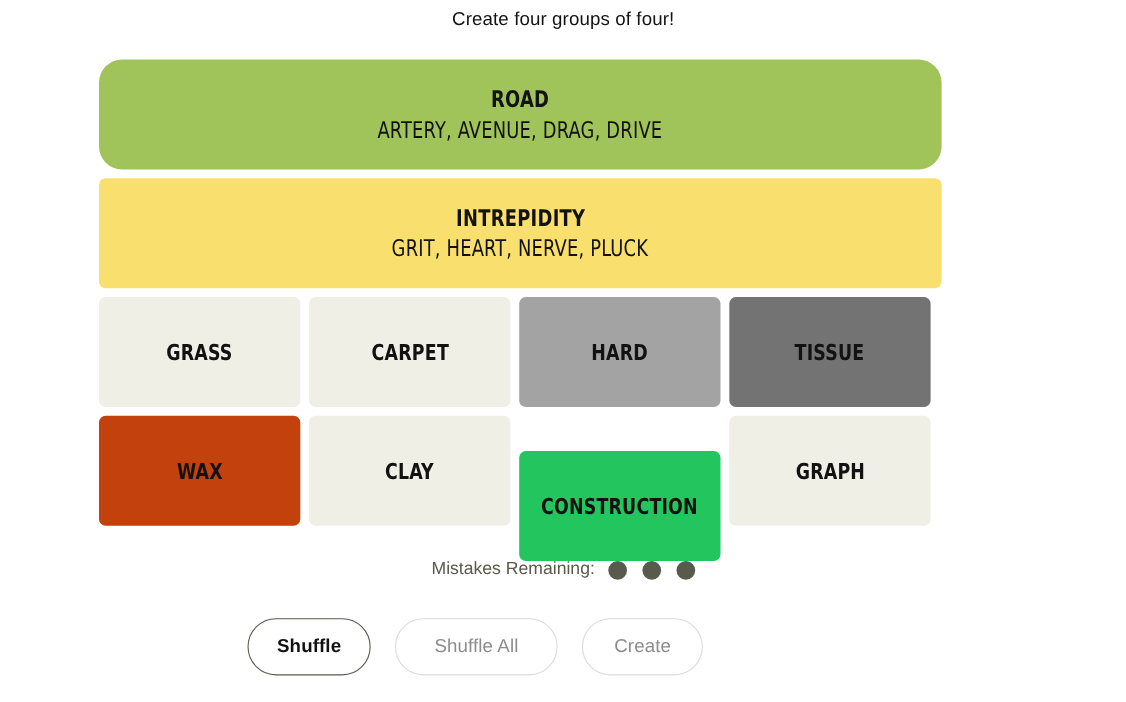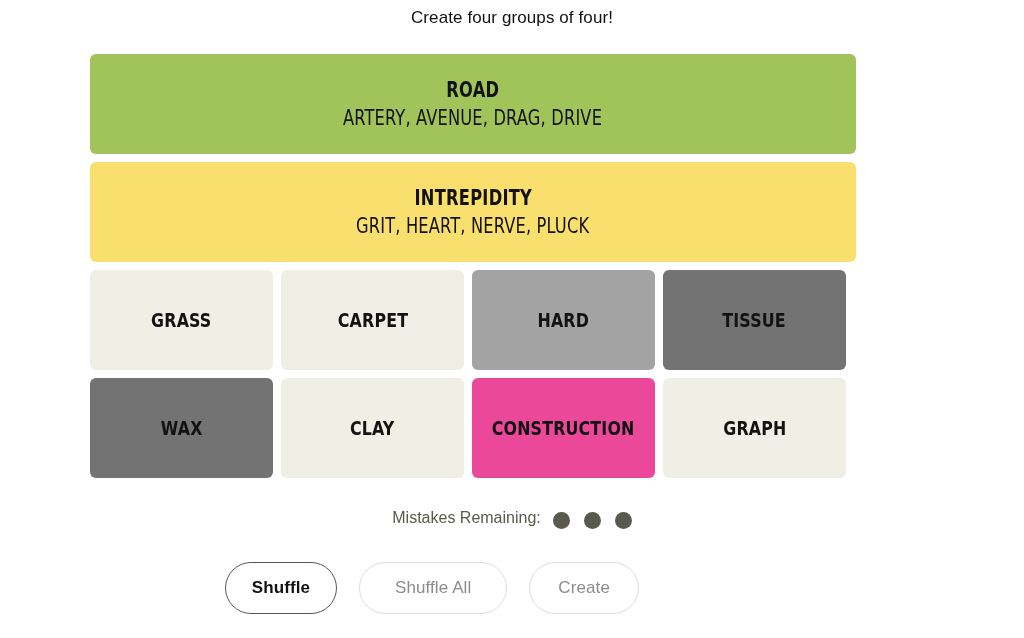--- a/index.html
+++ b/index.html
@@ -109,21 +109,21 @@
     transform: scaleX(0.88);
   }
 
   
   .mistakes {
     position: absolute;
     top: 507px;
     left: 0;
     width: 1024px;
     display: flex;
-    align-items: flex-end;
+    align-items: center;
     justify-content: center;
     gap: 12px;
   }
   .mistakes-label {
     font-size: 16px;
     line-height: 22px;
     color: #5a594e;
     font-family: "Liberation Sans", sans-serif;
   }
   .dots {
@@ -182,21 +182,21 @@
 </head>
 <body>
 
 <div class="page">
 
   <div class="instruction">Create four groups of four!</div>
 
   <div class="board">
 
     <div class="row">
-      <div class="solved" id="solved-0" style="background: rgb(160, 195, 90);">
+      <div class="solved" id="solved-0" style="background: rgb(160, 195, 90); border-radius: 21px;">
         <div class="solved-title">ROAD</div>
         <div class="solved-members">ARTERY, AVENUE, DRAG, DRIVE</div>
       </div>
     </div>
 
     <div class="row">
       <div class="solved" id="solved-1" style="background: rgb(249, 223, 109);">
         <div class="solved-title">INTREPIDITY</div>
         <div class="solved-members">GRIT, HEART, NERVE, PLUCK</div>
       </div>
@@ -211,27 +211,27 @@
       </div>
       <div class="tile" style="background: #a3a3a3;">
         <span class="tile-label">HARD</span>
       </div>
       <div class="tile" style="background: #737373;">
         <span class="tile-label">TISSUE</span>
       </div>
     </div>
 
     <div class="row">
-      <div class="tile" style="background: #737373;">
+      <div class="tile" style="background: #c2410c;">
         <span class="tile-label">WAX</span>
       </div>
       <div class="tile" style="background: rgb(239, 239, 230);">
         <span class="tile-label">CLAY</span>
       </div>
-      <div class="tile" style="background: #ec4899;">
+      <div class="tile" style="background: #22c55e; margin-top: 32px;">
         <span class="tile-label">CONSTRUCTION</span>
       </div>
       <div class="tile" style="background: rgb(239, 239, 230);">
         <span class="tile-label">GRAPH</span>
       </div>
     </div>
 
   </div>
 
   <div class="mistakes">

